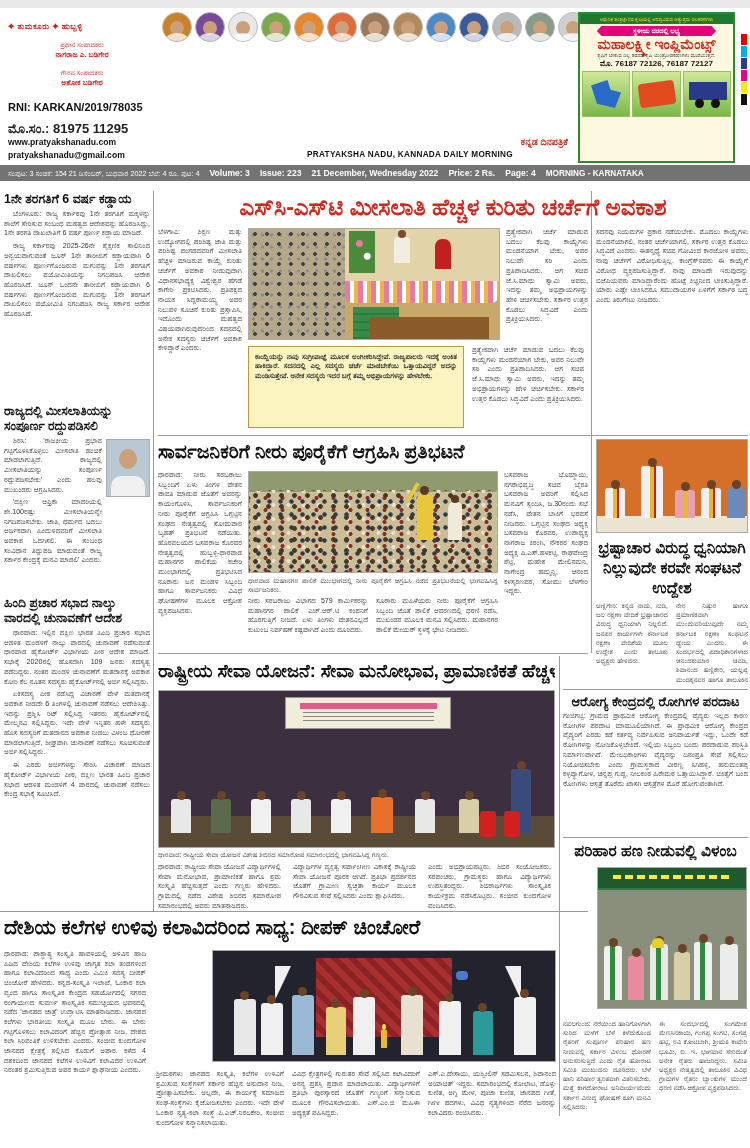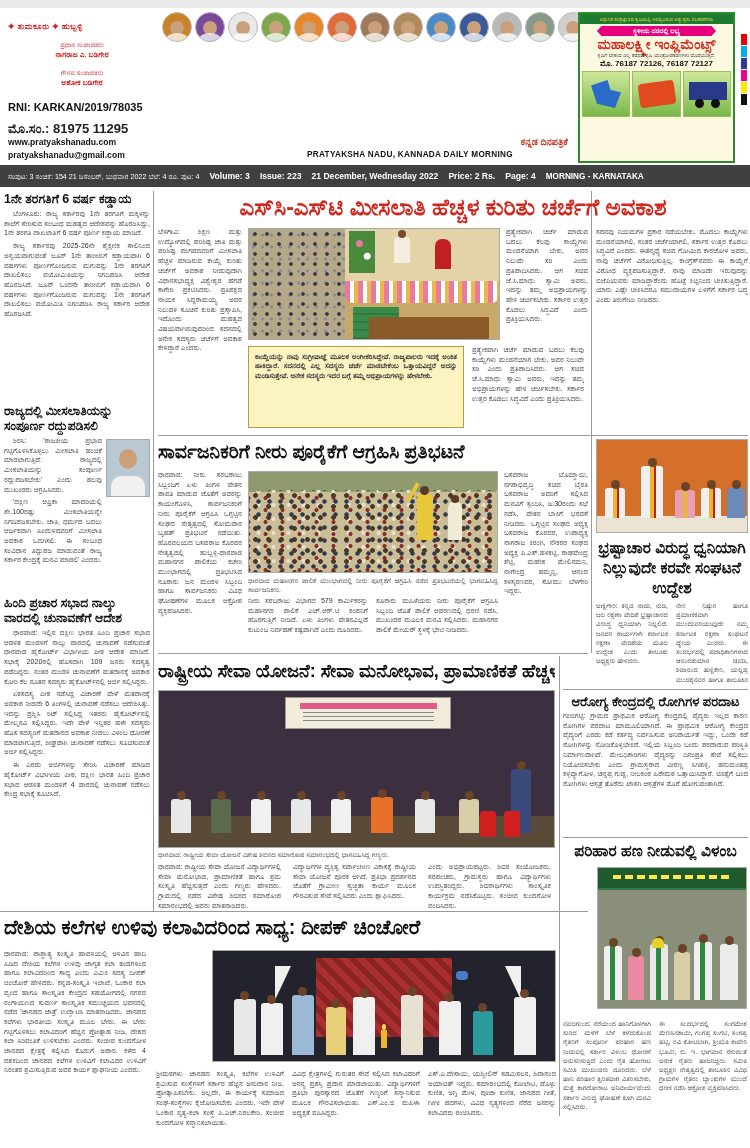--- a/index.html
+++ b/index.html
@@ -39,21 +39,21 @@
   .shape-plough{position:absolute;left:8px;top:8px;width:30px;height:28px;background:#2a6ac9;
       clip-path:polygon(0 20%,55% 0,65% 35%,100% 45%,80% 100%,20% 85%);}
   .shape-tiller{position:absolute;left:6px;top:10px;width:36px;height:24px;background:#e04a1e;border-radius:4px;transform:rotate(-8deg);}
   .shape-trailer{position:absolute;left:5px;top:10px;width:38px;height:18px;background:#2a3a8a;}
   .shape-trailer::after{content:"";position:absolute;left:6px;bottom:-8px;width:9px;height:9px;border-radius:50%;
       background:#111;box-shadow:16px 0 0 #111;}
   
   .color-bar{left:741px;top:26px;width:6px;}
   .color-bar div{width:6px;height:11px;margin-bottom:1px;}
   
-  .info-bar{left:0;top:157px;width:750px;height:22px;background:#404040;color:#fff;display:flex;
+  .info-bar{left:0;top:157px;width:750px;height:16px;background:#737373;color:#fff;display:flex;
       align-items:center;padding:0 8px;box-sizing:border-box;gap:10px;white-space:nowrap;}
   .info-kn{font-size:7.2px;}
   .info-en{font-size:8.6px;font-weight:bold;text-align:right;}
   .info-place{font-size:8.2px;font-weight:bold;}
   
   .vr,.hr{background:#9a9a9a;}
   
   .body-txt{font-size:7.1px;line-height:9.7px;text-align:justify;color:#333;overflow:hidden;}
   .body-txt p{margin:0 0 3px;text-indent:9px;}
   .caption{font-size:6.8px;line-height:8.6px;color:#333;text-align:justify;overflow:hidden;}

